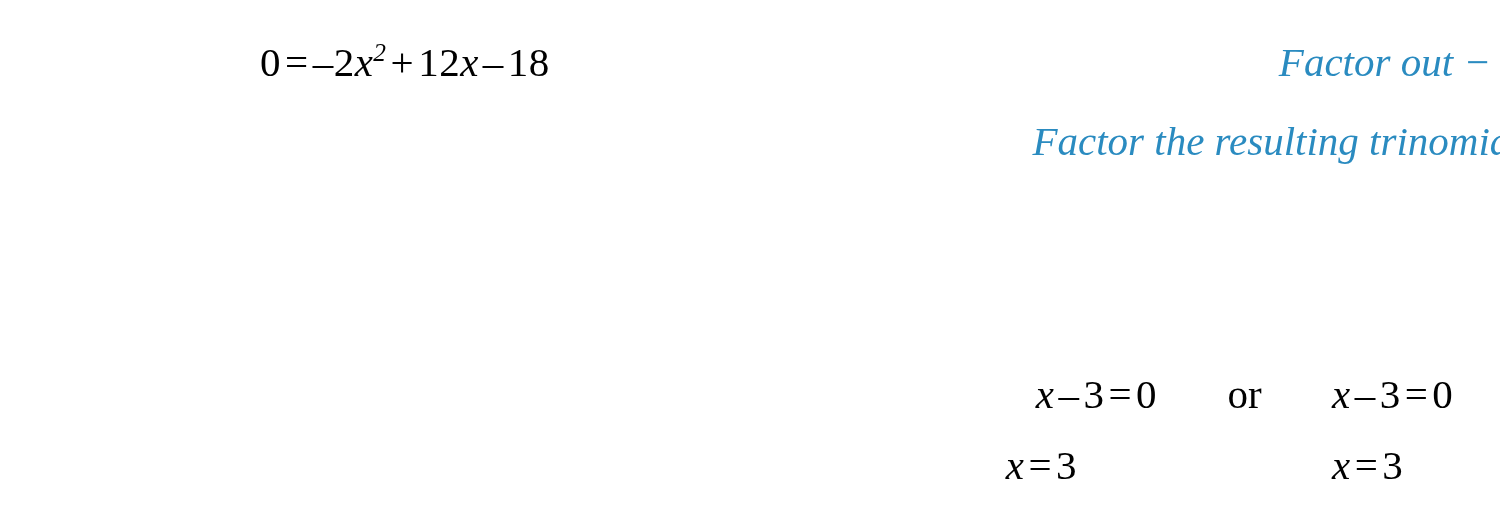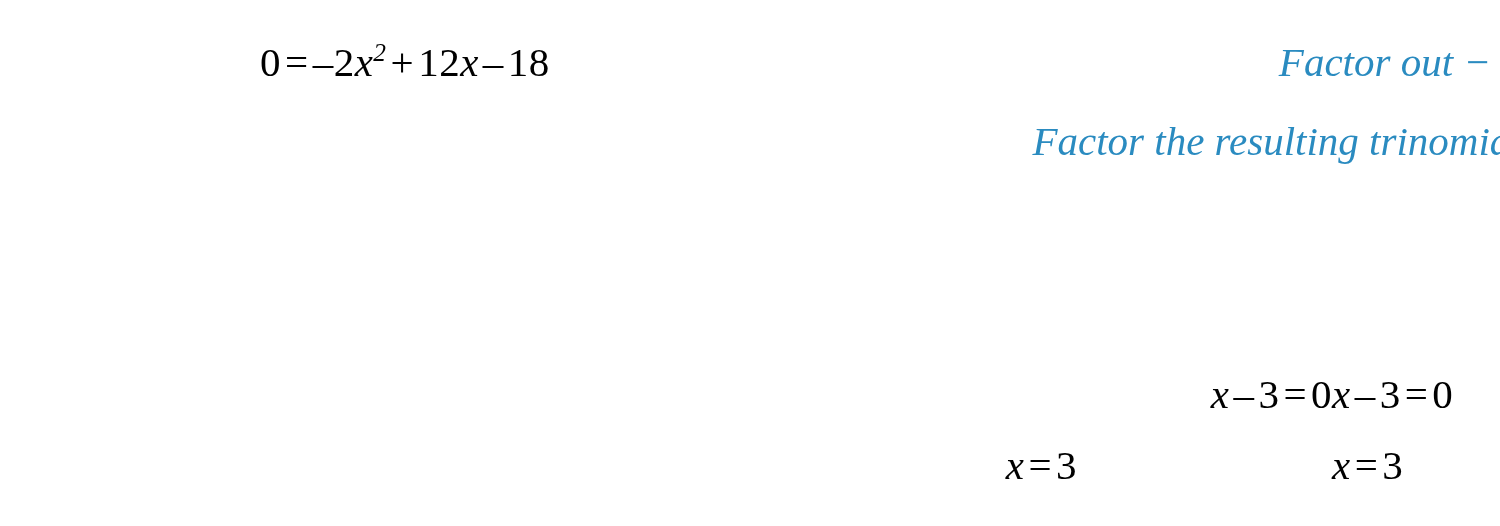--- a/index.html
+++ b/index.html
@@ -126,20 +126,21 @@
 
 
   </div>
 
   <div class="solve">
 
     <div class="solve-row">
       <div class="solve-left math">
         <span class="v">x</span><span class="op">–</span><span>3</span><span class="op">=</span><span>0</span>
       </div>
+      <div class="solve-or">or</div>
       <div class="solve-right math">
         <span class="v">x</span><span class="op">–</span><span>3</span><span class="op">=</span><span>0</span>
       </div>
     </div>
 
     <div class="solve-row second">
       <div class="solve-left math indent-a">
         <span class="v">x</span><span class="op">=</span><span>3</span>
       </div>
       <div class="solve-or"></div>

